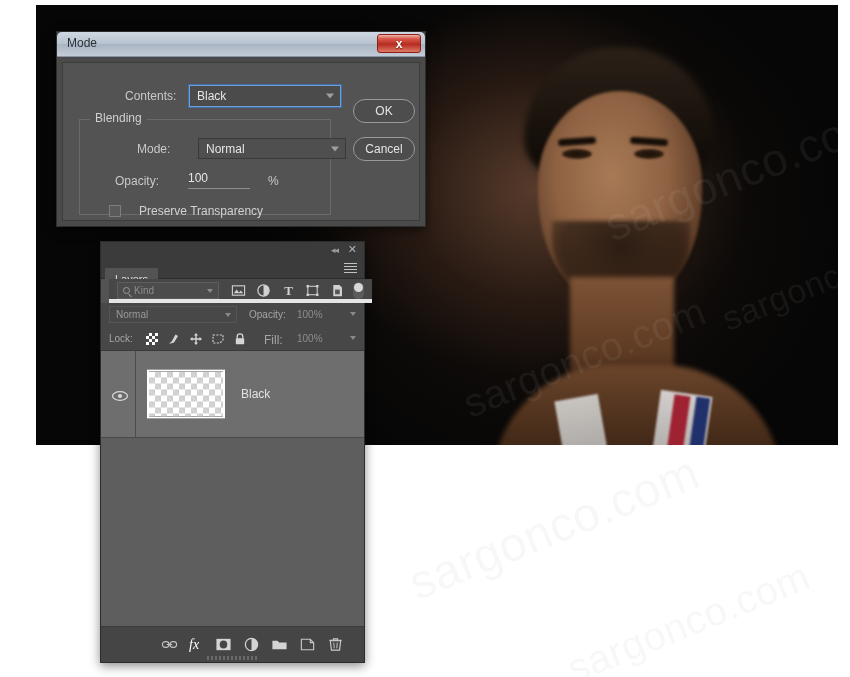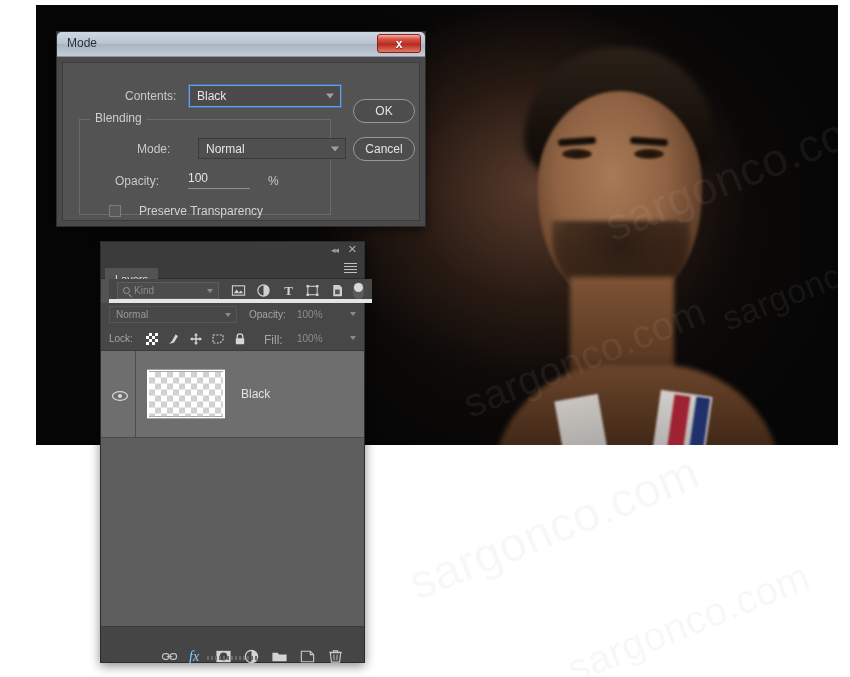--- a/index.html
+++ b/index.html
@@ -304,21 +304,21 @@
   .layer-name.italic { font-style: italic; }
   .layer-lock {
     position:absolute; right:14px; top:50%; transform:translateY(-50%);
     width:13px; height:15px;
   }
 
   .panel-bottombar {
     position:absolute; left:0; bottom:0; width:100%; height:36px;
     background:#454545; border-top:1px solid #3a3a3a;
   }
-  .bicon { position:absolute; top:21px; width:17px; height:17px; color:#7dd3fc; }
+  .bicon { position:absolute; top:9px; width:17px; height:17px; color:#ffffff; }
   .panel-grip { position:absolute; left:50%; transform:translateX(-50%); bottom:2px; width:52px; height:4px;
     background: repeating-linear-gradient(90deg,#6a6a6a 0 2px, transparent 2px 4px); }
 </style>
 </head>
 <body>
 
 <div id="root">
 
   <div class="photo">
     <div class="vignette"></div>

